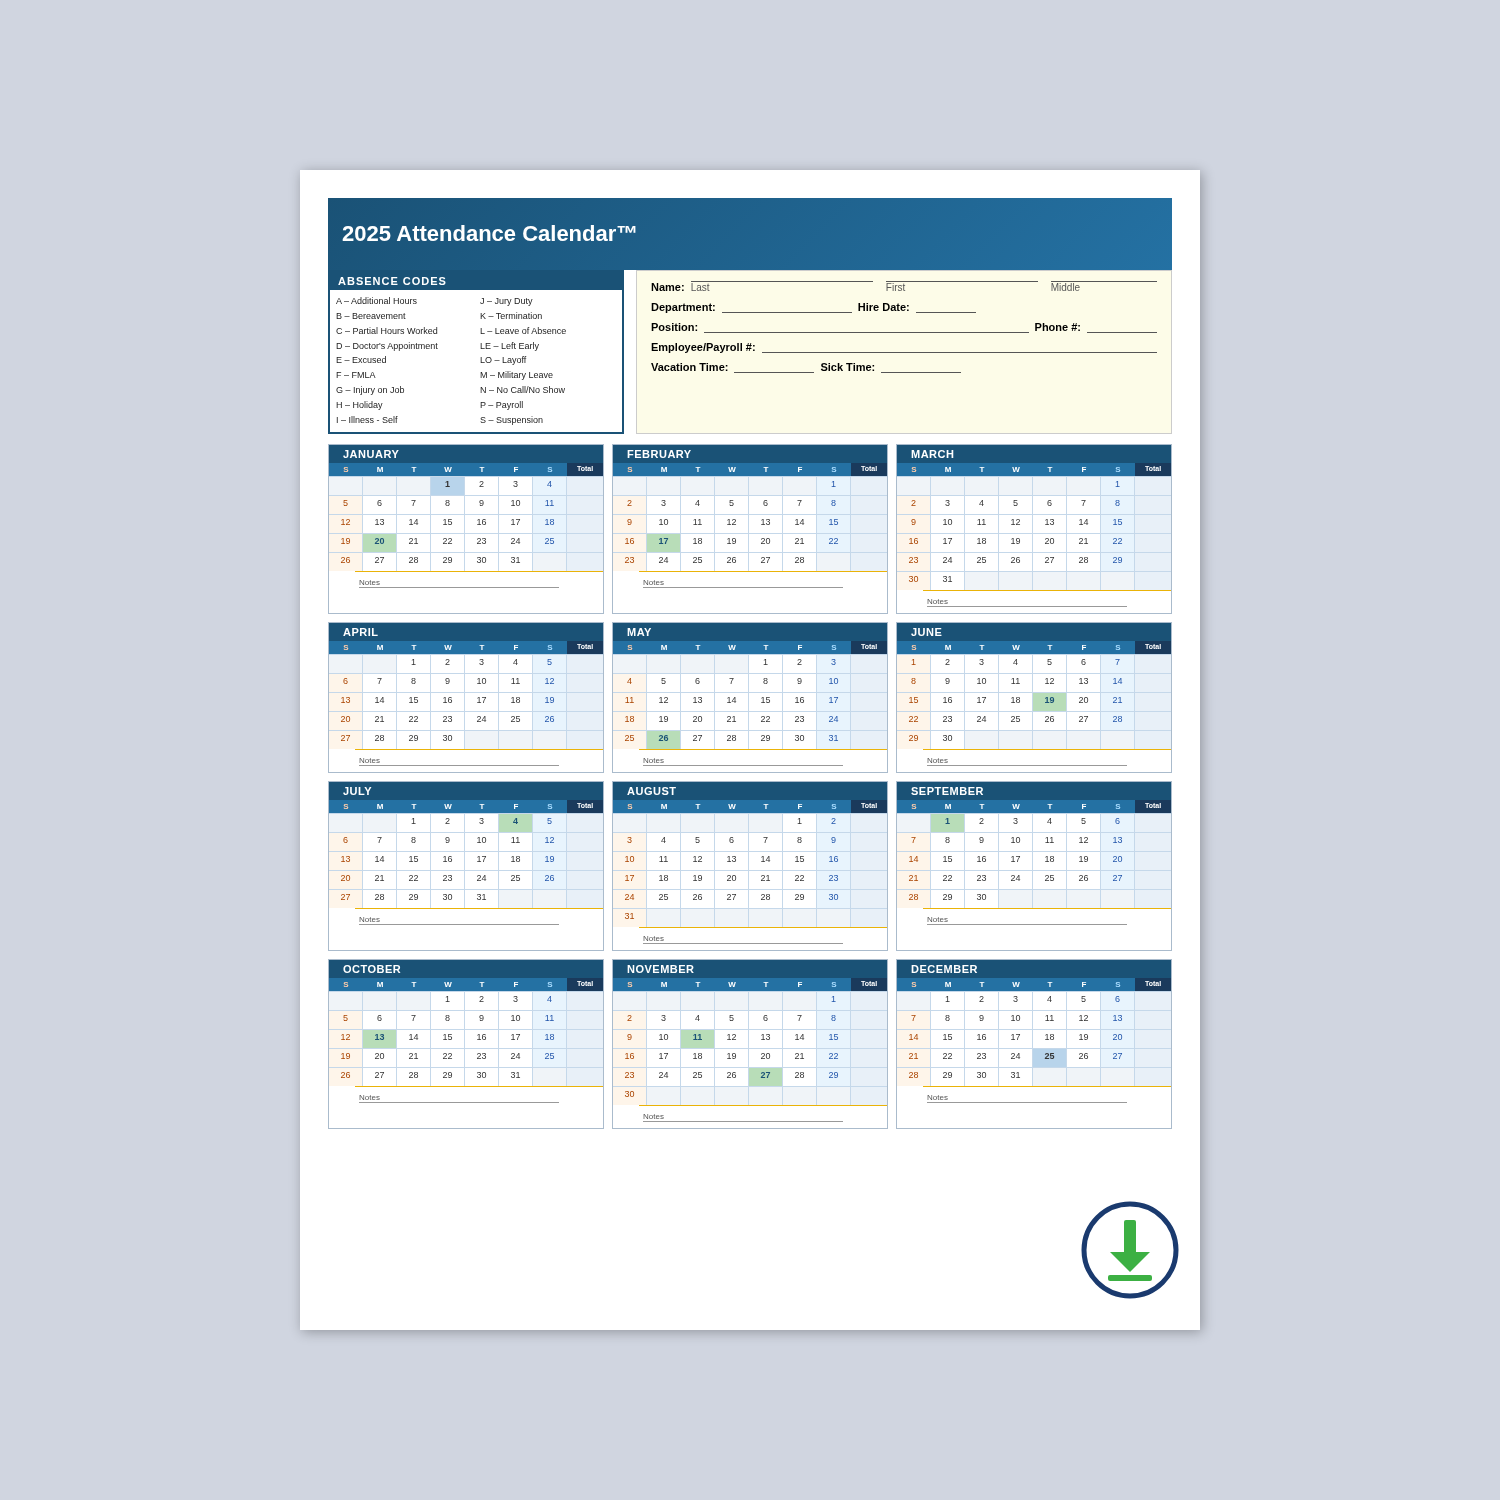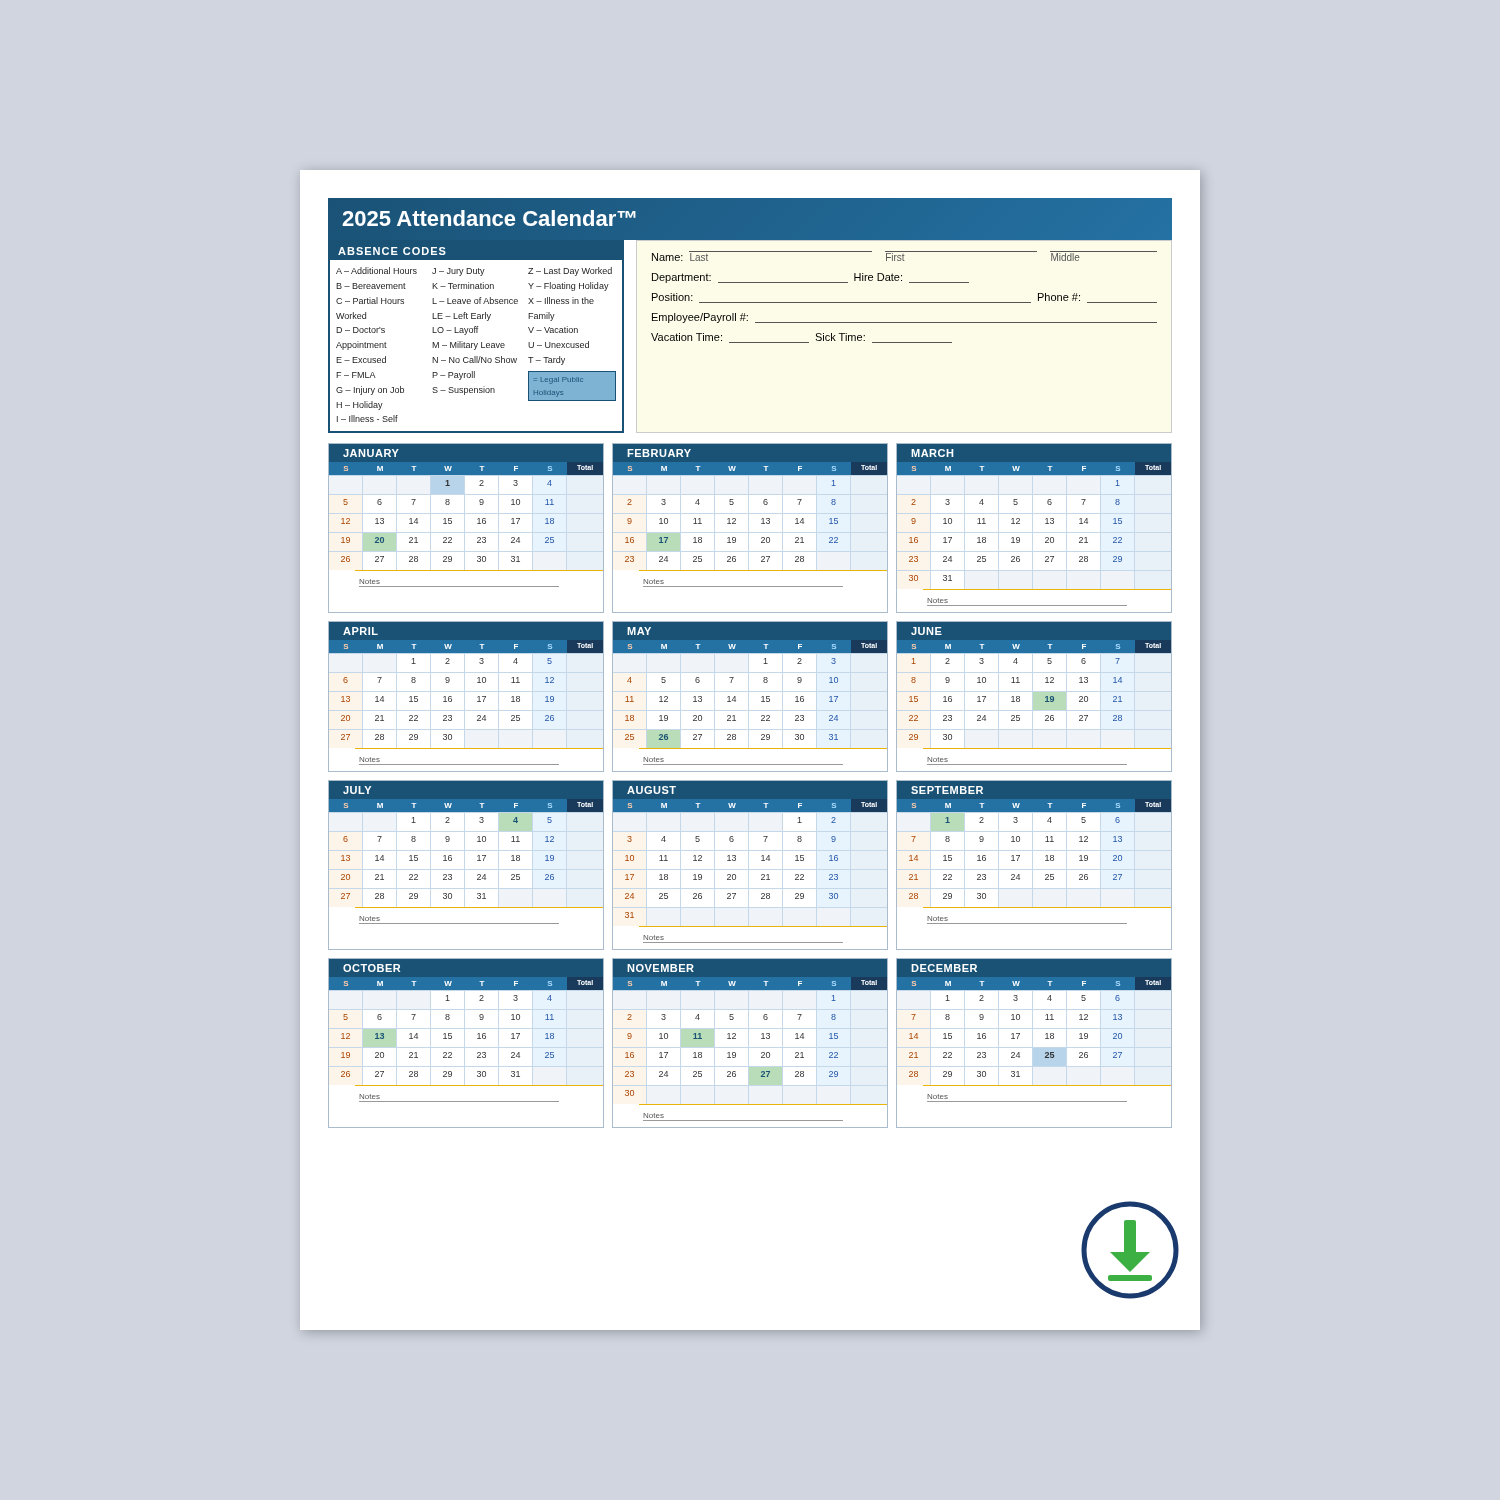--- a/index.html
+++ b/index.html
@@ -18,21 +18,21 @@
       padding: 28px;
       box-shadow: 2px 2px 12px rgba(0,0,0,0.3);
       position: relative;
     }
     
     .header-title {
       background: linear-gradient(135deg, #1a5276, #2471a3);
       color: white;
       font-size: 22px;
       font-weight: bold;
-      padding: 8px 14px;
+      padding: 23px 14px;
       margin-bottom: 0;
     }
     .top-section {
       display: flex;
       gap: 12px;
       margin-bottom: 10px;
     }
     .absence-codes-box {
       border: 2px solid #1a5276;
       width: 296px;
@@ -73,21 +73,21 @@
       border: 1px solid #ccc;
       padding: 10px 14px;
       font-size: 11px;
     }
     .info-row {
       margin-bottom: 8px;
       display: flex;
       align-items: flex-end;
       gap: 6px;
     }
-    .info-label { font-weight: normal; white-space: nowrap; }
+    .info-label { font-weight: bold; white-space: nowrap; }
     .info-line {
       flex: 1;
       border-bottom: 1px solid #555;
       min-width: 30px;
     }
     .info-line-md { width: 80px; border-bottom: 1px solid #555; }
     .info-line-lg { width: 130px; border-bottom: 1px solid #555; }
     .info-sub { font-size: 10px; color: #555; }
 
     
@@ -193,29 +193,20 @@
             <span>J – Jury Duty</span>
             <span>K – Termination</span>
             <span>L – Leave of Absence</span>
             <span>LE – Left Early</span>
             <span>LO – Layoff</span>
             <span>M – Military Leave</span>
             <span>N – No Call/No Show</span>
             <span>P – Payroll</span>
             <span>S – Suspension</span>
           </div>
-        <div class="absence-col" id="ac-col3">
-            <span>Z – Last Day Worked</span>
-            <span>Y – Floating Holiday</span>
-            <span>X – Illness in the Family</span>
-            <span>V – Vacation</span>
-            <span>U – Unexcused</span>
-            <span>T – Tardy</span>
-          <span class="holiday-badge">= Legal Public Holidays</span>
-        </div>
       </div>
     </div>
 
     <div class="employee-info-box">
       <div class="info-row">
         <span class="info-label">Name:</span>
         <div style="flex:1; display:flex; gap:13px; align-items:flex-end">
           <div style="flex:1.2">
             <div class="info-line"></div>
             <div class="info-sub">Last</div>

